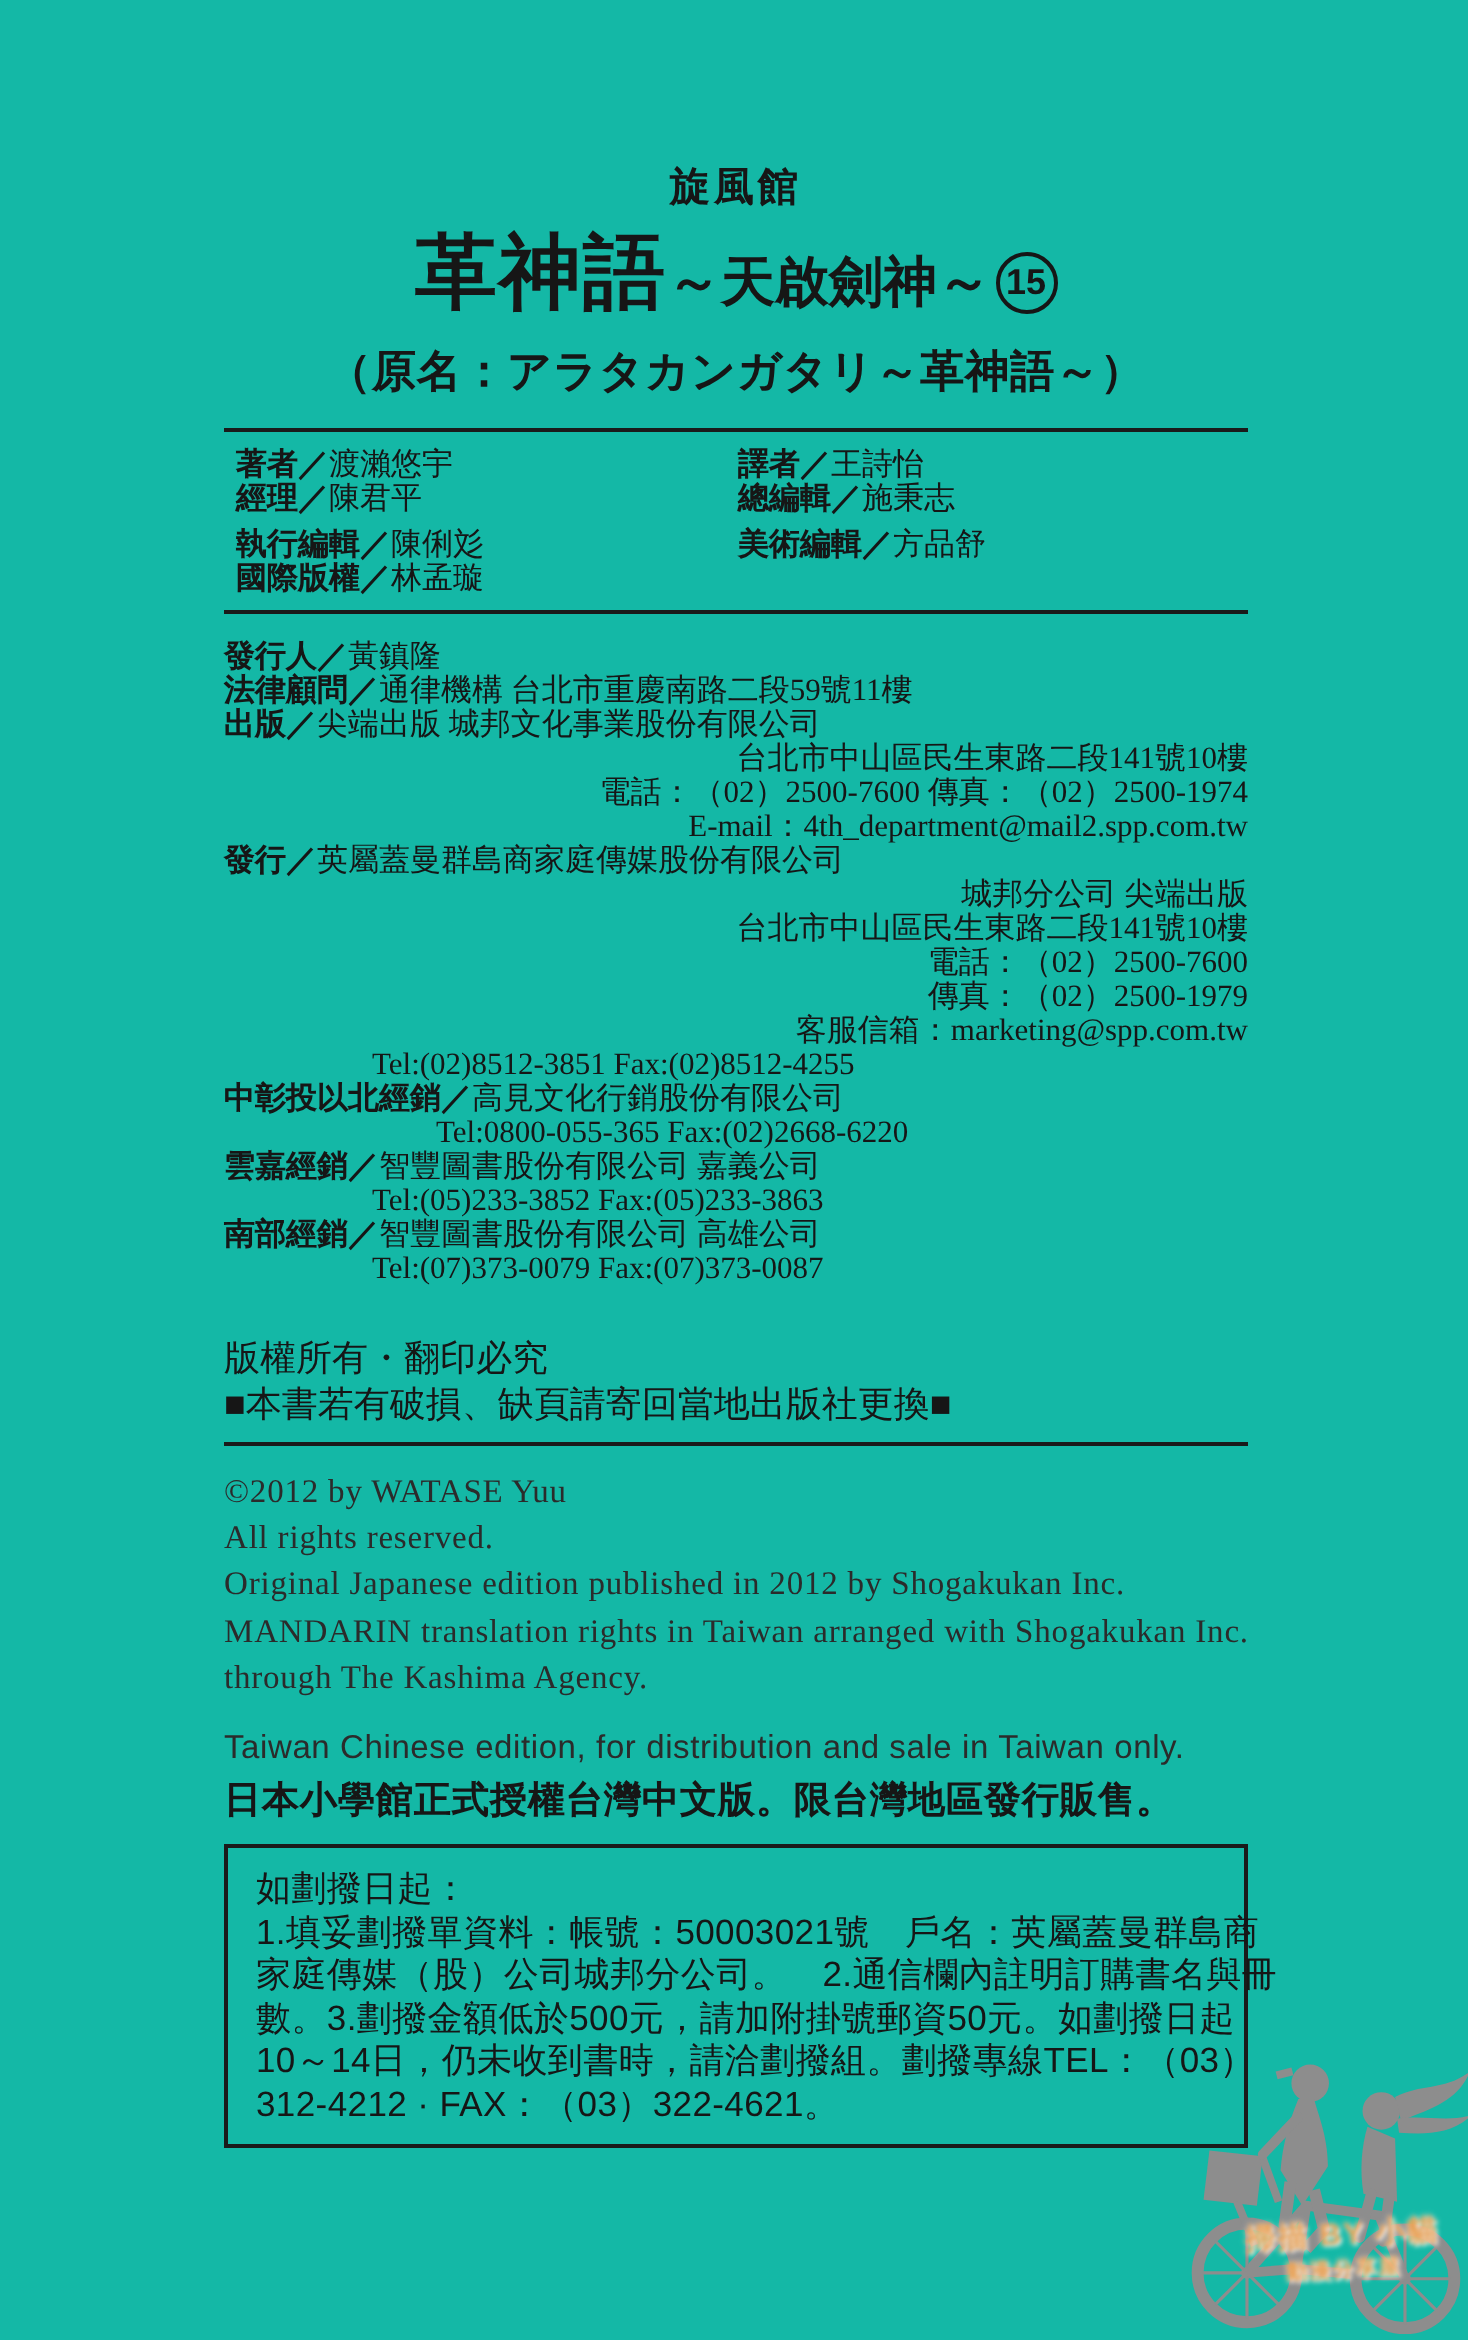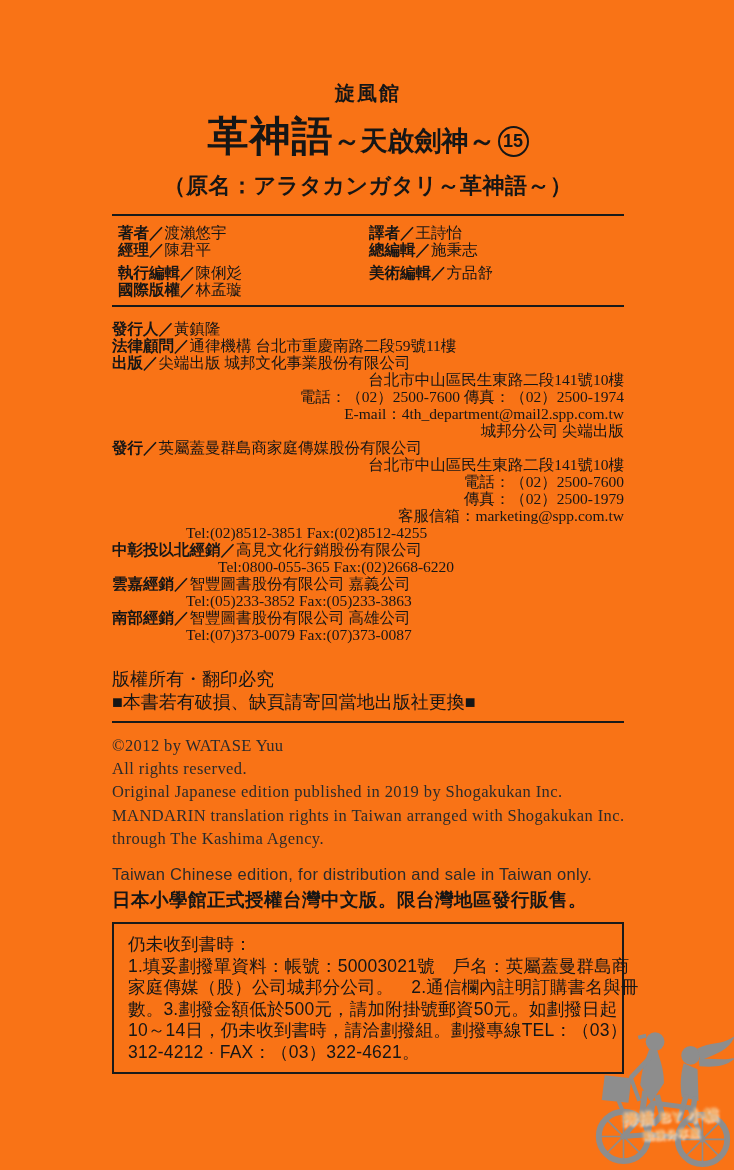--- a/index.html
+++ b/index.html
@@ -1,19 +1,19 @@
 <!DOCTYPE html>
 <html><head>
 <meta charset="utf-8">
 <style>
   html,body{margin:0;padding:0;background:#e8e8e8;}
   .page{
     position:relative;
     width:734px;height:1170px;
-    background:#f97316;
+    background:#14b8a6;
     overflow:hidden;
     font-family:"Liberation Serif",serif;
     color:#161616;
   }
   .content{position:absolute;left:112px;top:0;width:512px;}
 
   
   .header{padding-top:80px;text-align:center;font-family:"Liberation Sans",sans-serif;}
   .pub-mark{font-size:20px;font-weight:bold;letter-spacing:2px;}
   .title-line{margin-top:2px;font-weight:bold;white-space:nowrap;}
@@ -116,22 +116,22 @@
       </div>
 
     <div class="colophon">
 
     <div class="c-line indent-0"><span class="lbl">發行人／</span><span class="val">黃鎮隆</span></div>
         <div class="c-line indent-0"><span class="lbl">法律顧問／</span><span class="val">通律機構 台北市重慶南路二段59號11樓</span></div>
         <div class="c-line indent-0"><span class="lbl">出版／</span><span class="val">尖端出版 城邦文化事業股份有限公司</span></div>
         <div class="c-line indent-1"><span class="lbl"></span><span class="val">台北市中山區民生東路二段141號10樓</span></div>
         <div class="c-line indent-1"><span class="lbl"></span><span class="val">電話：（02）2500-7600 傳真：（02）2500-1974</span></div>
         <div class="c-line indent-1"><span class="lbl"></span><span class="val">E-mail：4th_department@mail2.spp.com.tw</span></div>
+        <div class="c-line indent-0"><span class="lbl">發行／</span><span class="val">英屬蓋曼群島商家庭傳媒股份有限公司</span></div>
         <div class="c-line indent-1"><span class="lbl"></span><span class="val">城邦分公司 尖端出版</span></div>
-        <div class="c-line indent-0"><span class="lbl">發行／</span><span class="val">英屬蓋曼群島商家庭傳媒股份有限公司</span></div>
         <div class="c-line indent-1"><span class="lbl"></span><span class="val">台北市中山區民生東路二段141號10樓</span></div>
         <div class="c-line indent-1"><span class="lbl"></span><span class="val">電話：（02）2500-7600</span></div>
         <div class="c-line indent-1"><span class="lbl"></span><span class="val">傳真：（02）2500-1979</span></div>
         <div class="c-line indent-1"><span class="lbl"></span><span class="val">客服信箱：marketing@spp.com.tw</span></div>
         <div class="c-line indent-2"><span class="lbl"></span><span class="val">Tel:(02)8512-3851  Fax:(02)8512-4255</span></div>
         <div class="c-line indent-0"><span class="lbl">中彰投以北經銷／</span><span class="val">高見文化行銷股份有限公司</span></div>
         <div class="c-line indent-3"><span class="lbl"></span><span class="val">Tel:0800-055-365  Fax:(02)2668-6220</span></div>
         <div class="c-line indent-0"><span class="lbl">雲嘉經銷／</span><span class="val">智豐圖書股份有限公司 嘉義公司</span></div>
         <div class="c-line indent-2"><span class="lbl"></span><span class="val">Tel:(05)233-3852  Fax:(05)233-3863</span></div>
         <div class="c-line indent-0"><span class="lbl">南部經銷／</span><span class="val">智豐圖書股份有限公司 高雄公司</span></div>
@@ -143,33 +143,33 @@
       <div>版權所有・翻印必究</div>
       <div>■本書若有破損、缺頁請寄回當地出版社更換■</div>
     </div>
 
     <div class="rule"></div>
 
     <div class="english">
 
     <div class="en-line">©2012 by WATASE Yuu</div>
         <div class="en-line">All rights reserved.</div>
-        <div class="en-line">Original Japanese edition published in 2019 by Shogakukan Inc.</div>
+        <div class="en-line">Original Japanese edition published in 2012 by Shogakukan Inc.</div>
         <div class="en-line">MANDARIN translation rights in Taiwan arranged with Shogakukan Inc.</div>
         <div class="en-line">through The Kashima Agency.</div>
       </div>
 
     <div class="taiwan">
       <div class="en">Taiwan Chinese edition, for distribution and sale in Taiwan only.</div>
       <div class="zh">日本小學館正式授權台灣中文版。限台灣地區發行販售。</div>
     </div>
 
     <div class="order-box">
 
-    <div class="box-line">仍未收到書時：</div>
+    <div class="box-line">如劃撥日起：</div>
         <div class="box-line">1.填妥劃撥單資料：帳號：50003021號　戶名：英屬蓋曼群島商</div>
         <div class="box-line">家庭傳媒（股）公司城邦分公司。　2.通信欄內註明訂購書名與冊</div>
         <div class="box-line">數。3.劃撥金額低於500元，請加附掛號郵資50元。如劃撥日起</div>
         <div class="box-line">10～14日，仍未收到書時，請洽劃撥組。劃撥專線TEL：（03）</div>
         <div class="box-line">312-4212 · FAX：（03）322-4621。</div>
       </div>
 
   </div>
 
   <svg class="artwork" viewBox="0 0 150 160" xmlns="http://www.w3.org/2000/svg">

